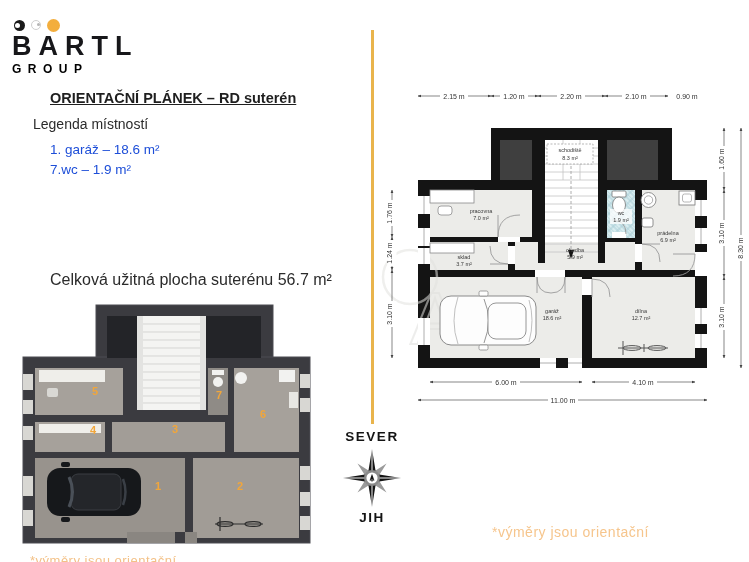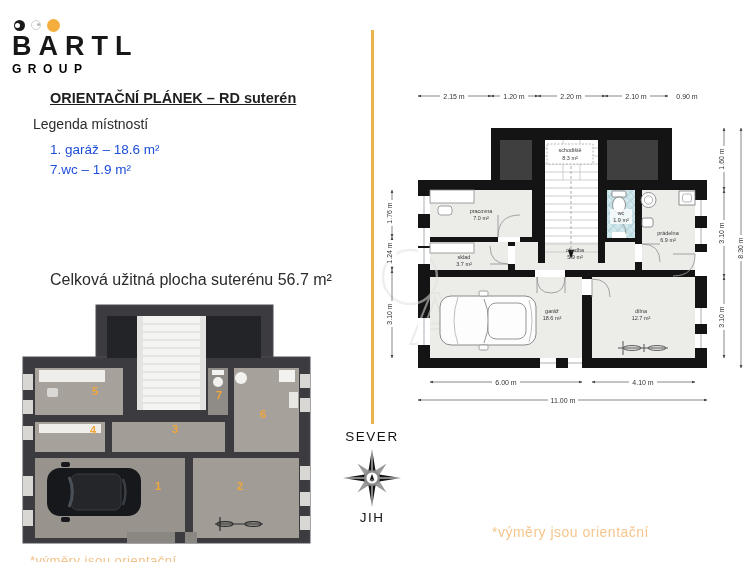--- a/index.html
+++ b/index.html
@@ -19,21 +19,21 @@
   .brand-name{font-size:27px;font-weight:800;letter-spacing:7px;color:#17171a;line-height:28px;margin-top:0;}
   .brand-group{font-size:12px;font-weight:700;letter-spacing:6.5px;color:#000000;margin-top:2px;}
   
   .title{left:50px;top:90px;font-size:14.5px;font-weight:700;color:#1f1f1f;text-decoration:underline;}
   .legend-heading{left:33px;top:116px;font-size:14px;color:#2b2b2b;}
   .legend-list{left:50px;top:140px;font-size:13.5px;color:#1d4ed8;line-height:19.5px;}
   .legend-total{left:50px;top:271px;font-size:16px;color:#2b2b2b;text-align:right;}
   
   .divider{left:371px;top:30px;width:2.5px;height:394px;background:#e9b44c;}
   .compass{left:333px;top:429px;width:78px;text-align:center;}
-  .compass .dir{font-size:13.5px;font-weight:400;letter-spacing:1.5px;color:#141414;}
+  .compass .dir{font-size:13.5px;font-weight:700;letter-spacing:1.5px;color:#141414;}
   .compass svg{display:block;margin:3px auto 1px auto;}
   
   .note{left:492px;top:524px;font-size:14px;letter-spacing:0.5px;color:#f6c58c;}
   .note-clip{left:30px;top:553px;font-size:13px;letter-spacing:0.5px;color:#f3c187;}
   
   .plan2d{left:380px;top:82px;}
   .plan3d{left:15px;top:300px;}
   svg text{font-family:"Liberation Sans",sans-serif;}
 </style>
 </head>

